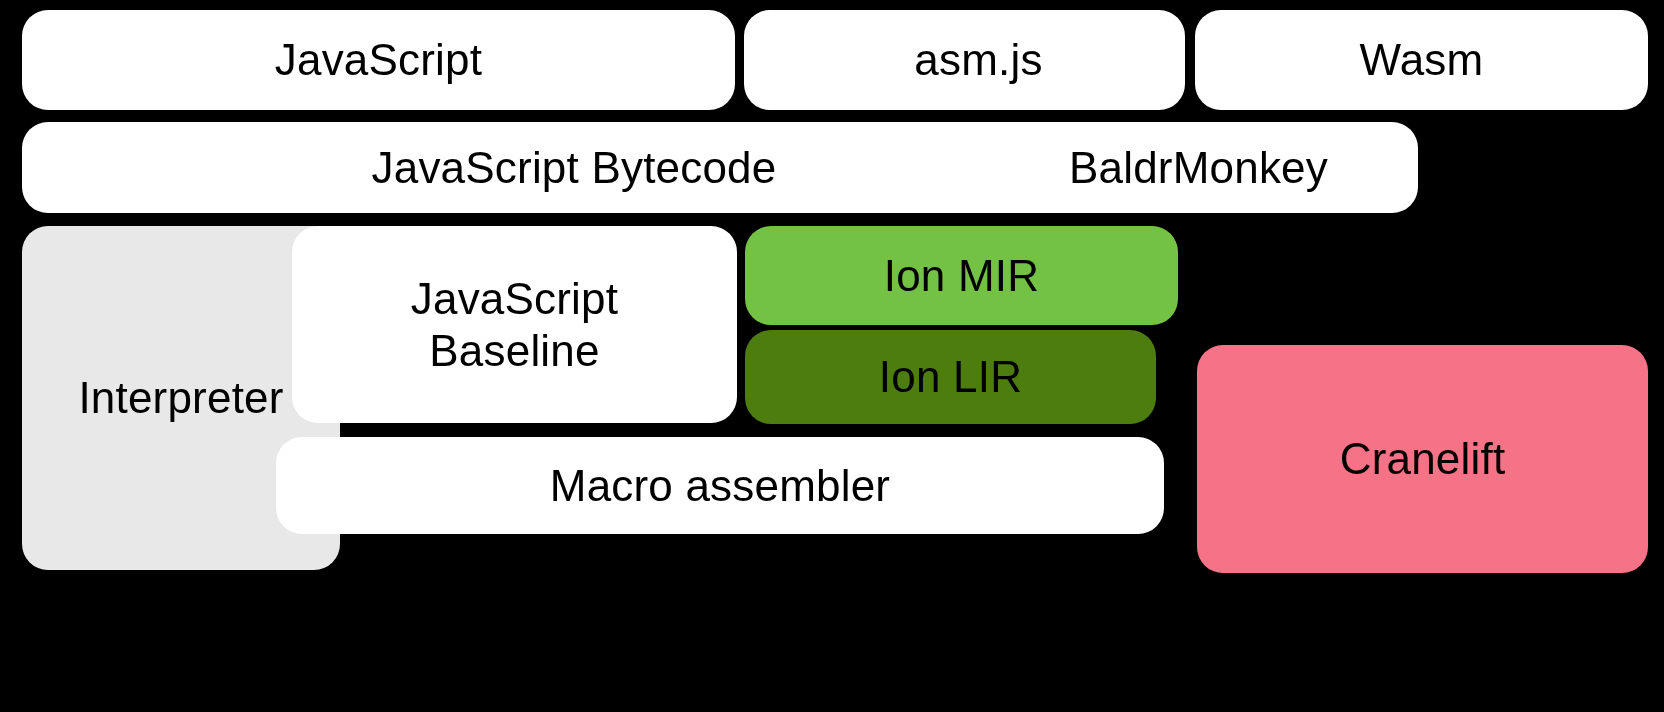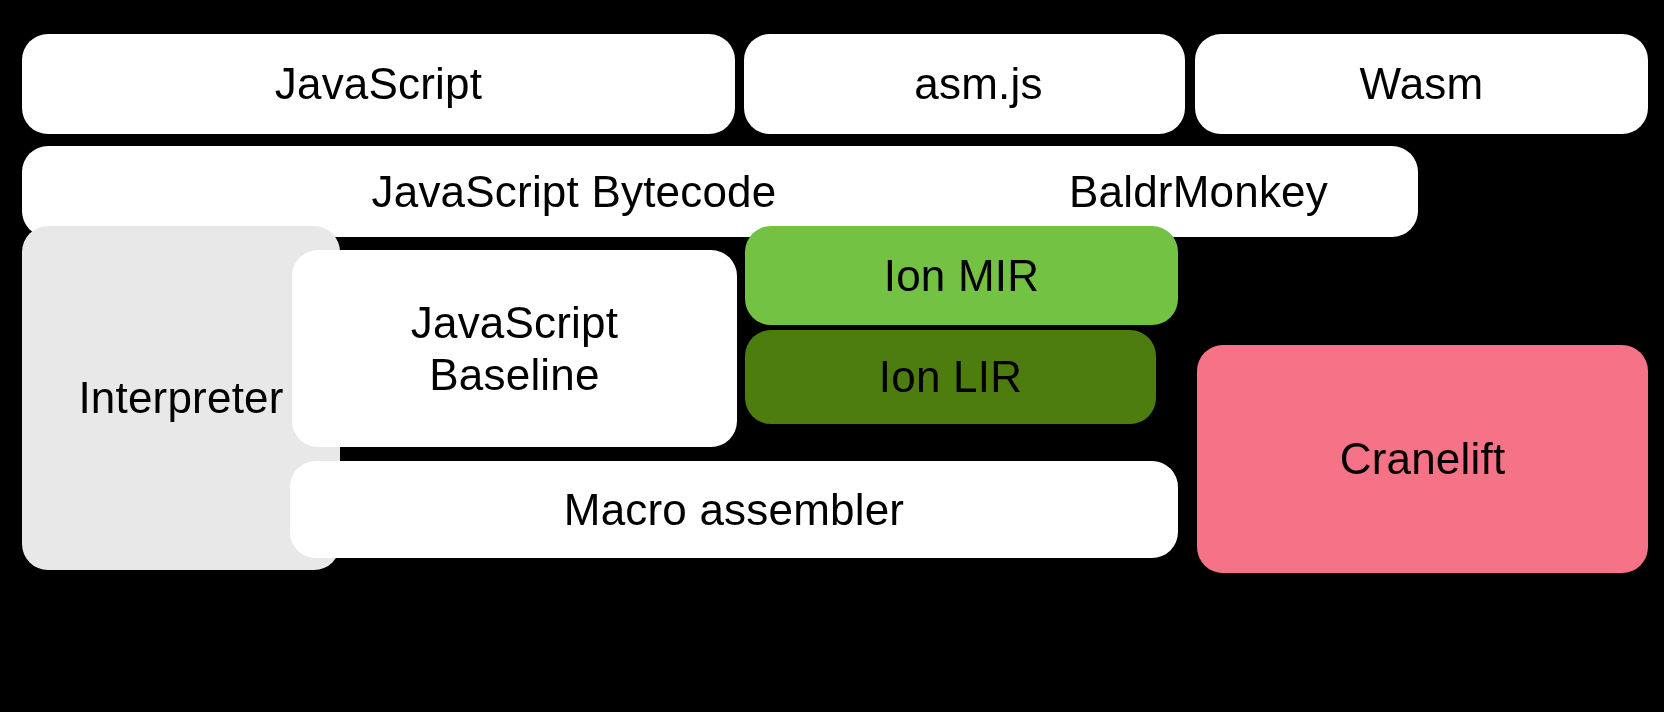--- a/index.html
+++ b/index.html
@@ -24,34 +24,34 @@
     text-align: center;
     border-radius: 26px;
     color: #000000;
     font-size: 44px;
     font-weight: 400;
     line-height: 1.18;
     letter-spacing: 0.2px;
     white-space: pre-line;
     padding: 2px 8px;
   }
-  .fill-white { background: #ffffff; margin-top: 24px; }
+  .fill-white { background: #ffffff; }
   .fill-gray  { background: #e8e8e8; }
   .fill-green { background: #74c243; }
   .fill-pink  { background: #f67286; justify-content: center; }
 </style>
 </head>
 <body>
 
 <div id="stage" style="background: rgb(0, 0, 0);">
     <div class="node fill-white" style="left: 22px; top: 10px; width: 713px; height: 100px; background: rgb(255, 255, 255); color: rgb(0, 0, 0);"><span>JavaScript</span></div>
     <div class="node fill-white" style="left: 744px; top: 10px; width: 441px; height: 100px; background: rgb(255, 255, 255); color: rgb(0, 0, 0); padding-left: 36px;"><span>asm.js</span></div>
     <div class="node fill-white" style="left: 1195px; top: 10px; width: 453px; height: 100px; background: rgb(255, 255, 255); color: rgb(0, 0, 0);"><span>Wasm</span></div>
     <div class="node fill-white" style="left: 22px; top: 122px; width: 1104px; height: 91px; background: rgb(255, 255, 255); color: rgb(0, 0, 0);"><span>JavaScript Bytecode</span></div>
     <div class="node fill-white" style="left: 979px; top: 122px; width: 439px; height: 91px; background: rgb(255, 255, 255); color: rgb(0, 0, 0);"><span>BaldrMonkey</span></div>
     <div class="node fill-gray" style="left: 22px; top: 226px; width: 318px; height: 344px; background: rgb(232, 232, 232); color: rgb(0, 0, 0);"><span>Interpreter</span></div>
     <div class="node fill-white" style="left: 292px; top: 226px; width: 445px; height: 197px; background: rgb(255, 255, 255); color: rgb(0, 0, 0);"><span>JavaScript
 Baseline</span></div>
     <div class="node fill-green" style="left: 745px; top: 226px; width: 433px; height: 99px; background: rgb(116, 194, 67); color: rgb(0, 0, 0);"><span>Ion MIR</span></div>
     <div class="node fill-green" style="left: 745px; top: 330px; width: 411px; height: 94px; background: #4d7c0f; color: rgb(0, 0, 0);"><span>Ion LIR</span></div>
     <div class="node fill-pink" style="left: 1197px; top: 345px; width: 451px; height: 228px; background: rgb(246, 114, 134); color: rgb(0, 0, 0);"><span>Cranelift</span></div>
-    <div class="node fill-white" style="left: 290px; top: 437px; width: 888px; height: 97px; background: rgb(255, 255, 255); color: rgb(0, 0, 0);"><span>Macro assembler</span></div>
+    <div class="node fill-white" style="left: 276px; top: 437px; width: 888px; height: 97px; background: rgb(255, 255, 255); color: rgb(0, 0, 0);"><span>Macro assembler</span></div>
   </div>
 
 </body></html>

